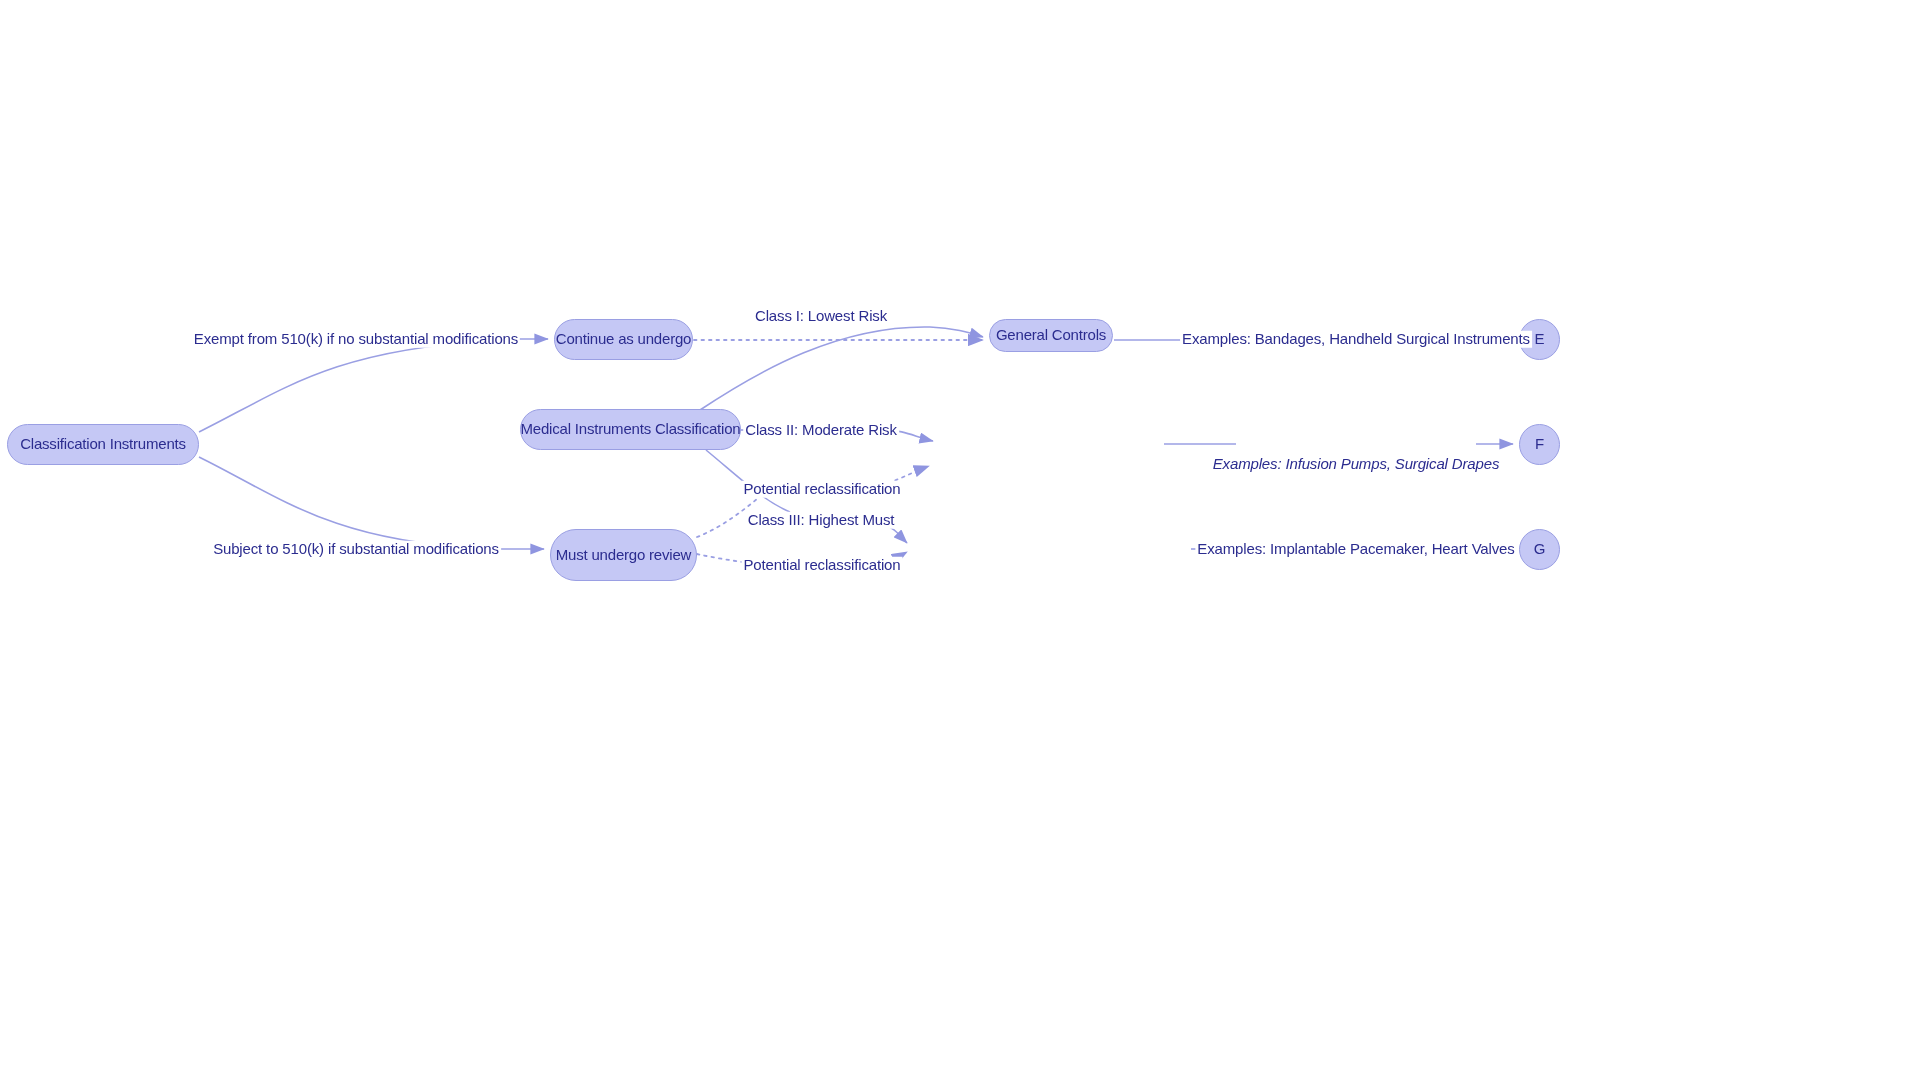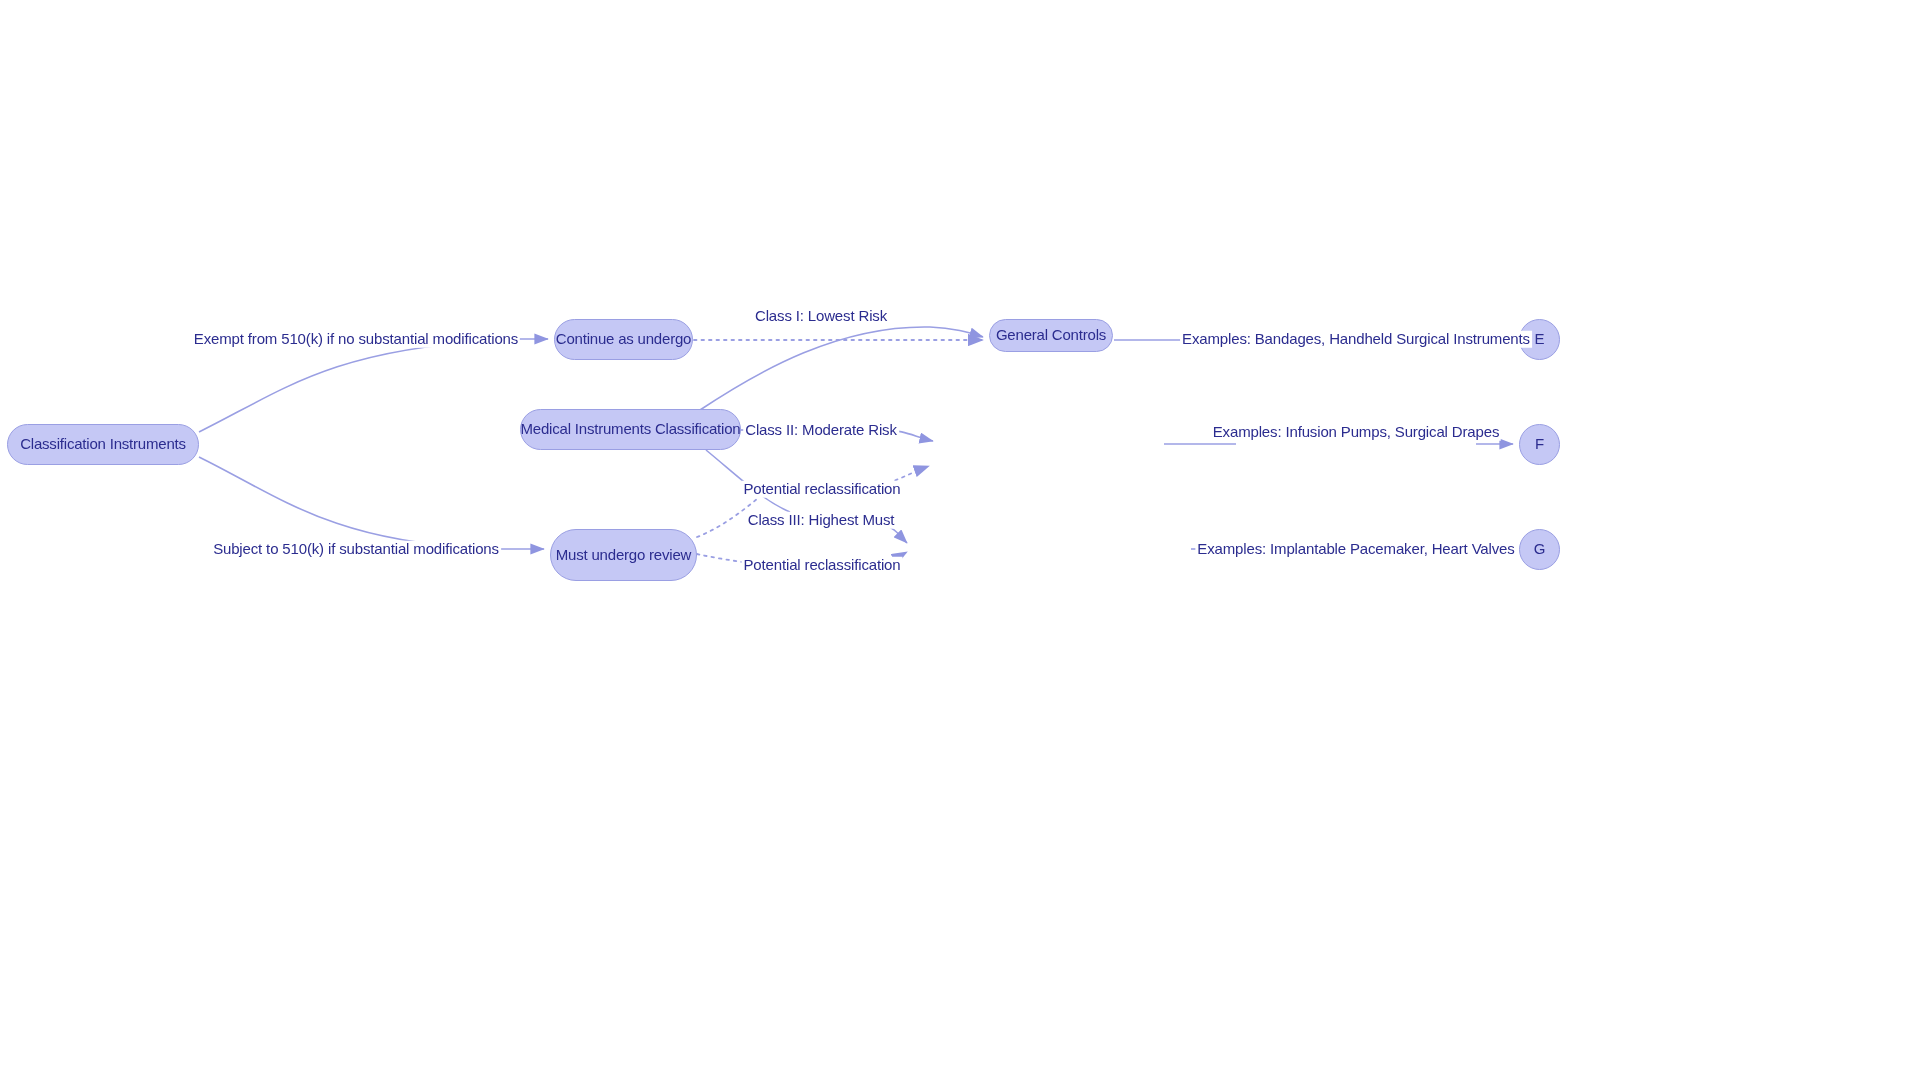--- a/index.html
+++ b/index.html
@@ -174,17 +174,17 @@
   <div class="edge-label" style="left:821px; top:430px;">Class II: Moderate Risk</div>
 
   <div class="edge-label" style="left:821px; top:520px;">Class III: Highest Must</div>
 
   <div class="edge-label" style="left:822px; top:489px;">Potential reclassification</div>
 
   <div class="edge-label" style="left:822px; top:565px;">Potential reclassification</div>
 
   <div class="edge-label" style="left:1356px; top:339px;">Examples: Bandages, Handheld Surgical Instruments</div>
 
-  <div class="edge-label" style="left:1356px; top:432px;">Examples: Infusion Pumps, Surgical Drapes</div>
+  <div class="edge-label" style="left:1356px; top:464px;font-style:italic;">Examples: Infusion Pumps, Surgical Drapes</div>
 
   <div class="edge-label" style="left:1356px; top:549px;">Examples: Implantable Pacemaker, Heart Valves</div>
 
 </div>
 
 </body></html>

